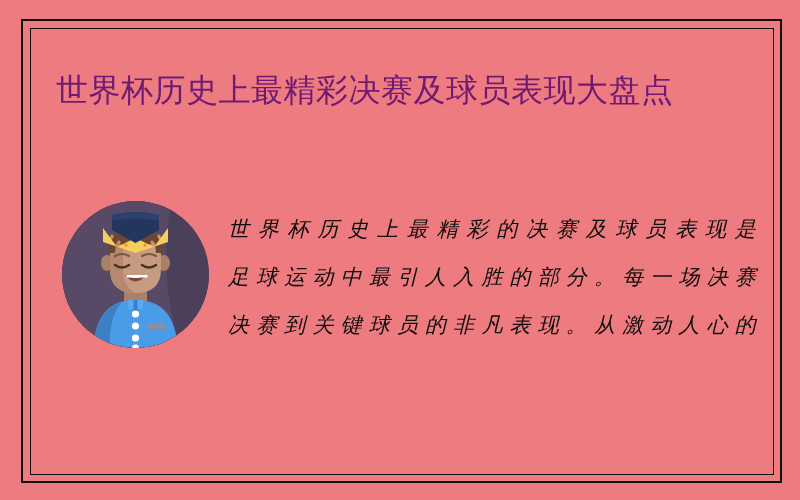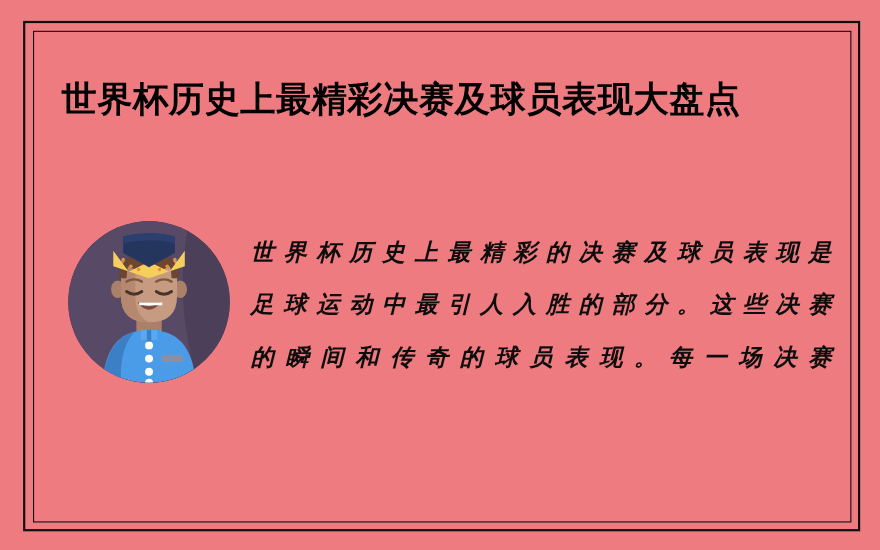--- a/index.html
+++ b/index.html
@@ -34,22 +34,22 @@
 
   
   .title {
     position: absolute;
     left: 56px;
     top: 64px;
     width: 640px;
     font-size: 32px;
     line-height: 53px;
     letter-spacing: 0.5px;
-    color: #000000;
-    font-weight: 700;
+    color: #701a75;
+    font-weight: 400;
     font-family: "DejaVu Sans", "Liberation Sans", sans-serif;
   }
 
   
   .content {
     position: absolute;
     left: 0;
     top: 195px;
     width: 800px;
   }
@@ -74,21 +74,21 @@
     top: 10px;
     width: 530px;
     font-size: 21px;
     line-height: 48px;
     color: #0d0d0d;
     text-align: justify;
     text-align-last: justify;
     letter-spacing: 2.2px;
     font-family: "DejaVu Serif", "Liberation Serif", serif;
     font-style: italic;
-    font-weight: 700;
+    font-weight: 400;
   }
   .body-text .ln { display:block; white-space: nowrap; }
 </style>
 </head>
 <body>
 
 <div class="frame-outer"></div>
 <div class="frame-inner"></div>
 
 <h1 class="title">世界杯历史上最精彩决赛及球员表现大盘点</h1>
@@ -155,17 +155,17 @@
         <circle cx="83" cy="44" r="1.6" fill="#e8913c"></circle>
 
         <path d="M50 14 q23.5 -6 47 0 L97 29 L73.5 42 L50 29 Z" fill="#24365e"></path>
         <path d="M50 14 q23.5 -6 47 0 L97 20 q-23.5 -5 -47 0 Z" fill="#2c4070"></path>
       </g>
     </svg>
   </div>
 
   <div class="body-text">
     <span class="ln">世界杯历史上最精彩的决赛及球员表现是</span>
-    <span class="ln">足球运动中最引人入胜的部分。这些决赛</span>
-    <span class="ln">的瞬间和传奇的球员表现。每一场决赛</span>
+    <span class="ln">足球运动中最引人入胜的部分。每一场决赛</span>
+    <span class="ln">决赛到关键球员的非凡表现。从激动人心的</span>
   </div>
 
 </div>
 
 </body></html>

